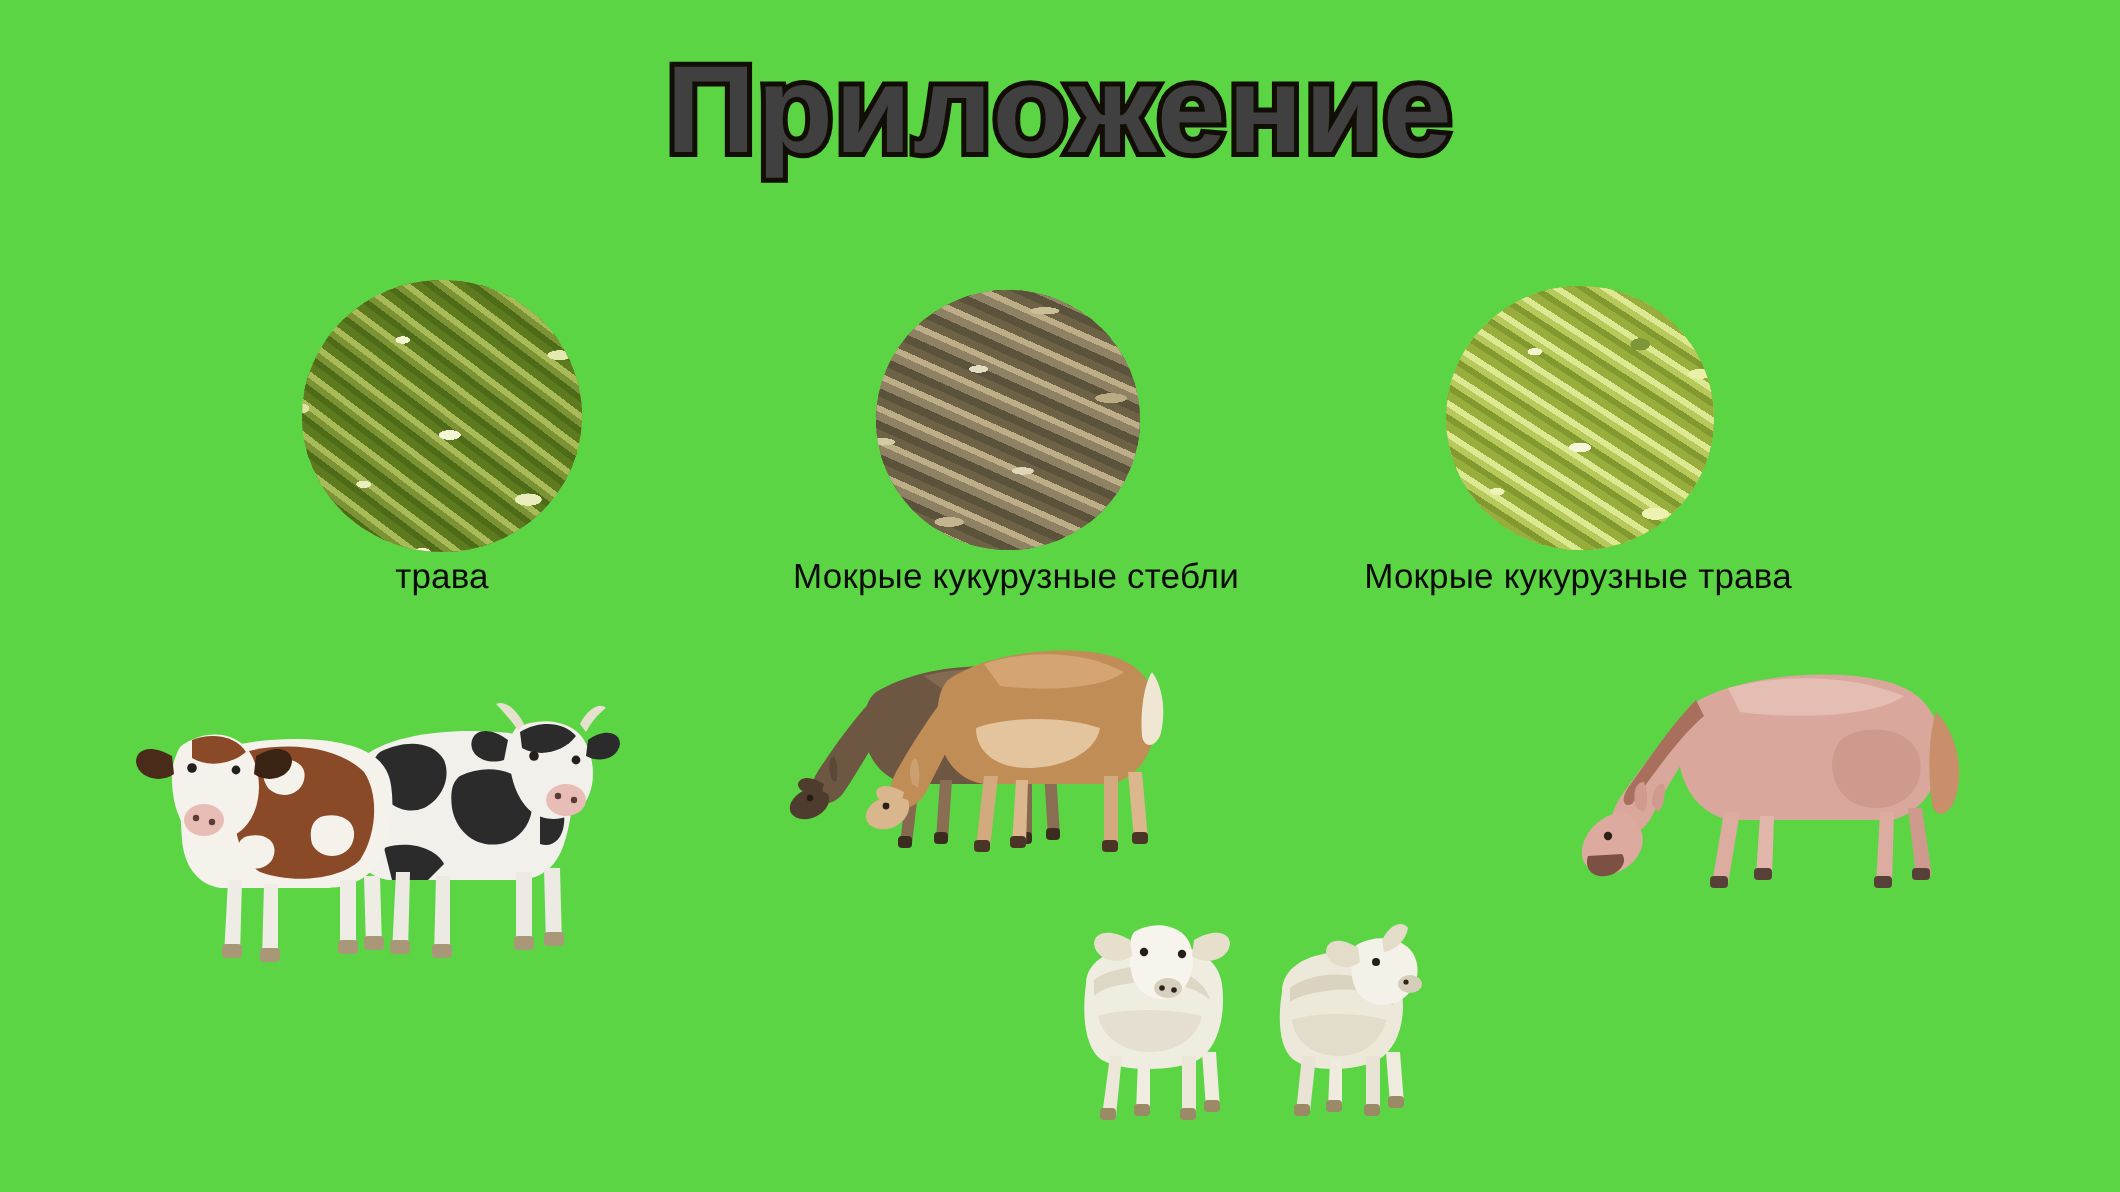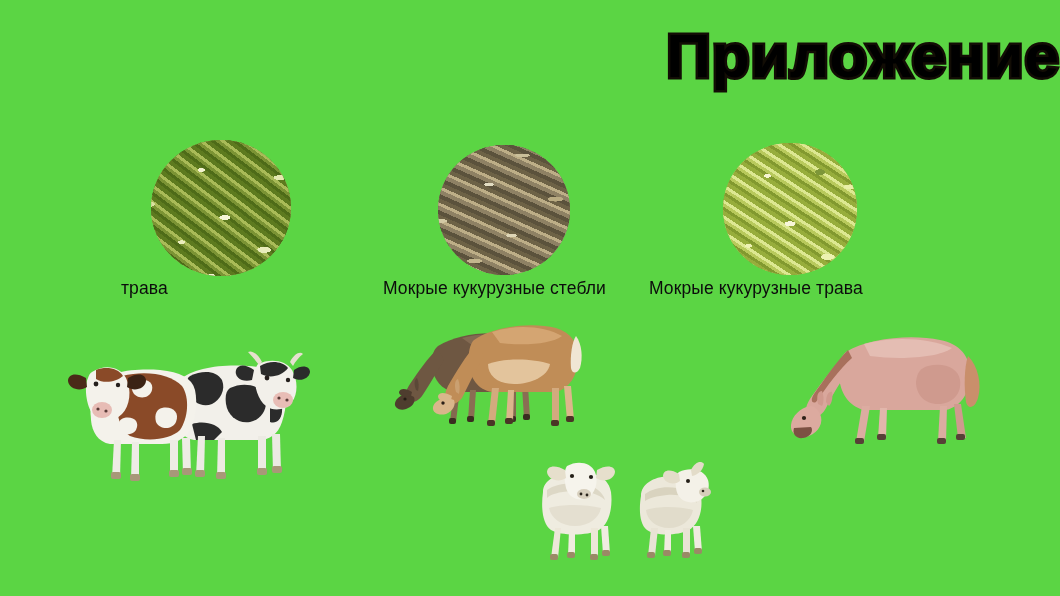--- a/index.html
+++ b/index.html
@@ -16,45 +16,46 @@
     font-family: "Liberation Sans", "DejaVu Sans", sans-serif;
     background: #5bd544;
   }
 
   
   .title {
     position: absolute;
     left: 0;
     top: 22px;
     width: 1060px;
-    text-align: right;
+    text-align: center;
     font-size: 62px;
     font-weight: 700;
     letter-spacing: 1px;
-    color: #000000;
+    color: #404040;
     -webkit-text-stroke: 5px #120d05;
     paint-order: stroke fill;
     line-height: 1.1;
     white-space: nowrap;
     user-select: none;
   }
 
   
   .feed-sample { position: absolute; }
   .feed-circle {
     position: absolute;
     border-radius: 50%;
     overflow: hidden;
   }
   .feed-circle .tex {
     position: absolute;
     inset: -20%;
   }
   .feed-label {
     position: absolute;
+    text-align: center;
     font-size: 17.5px;
     color: #0c0c0c;
     white-space: nowrap;
     letter-spacing: .1px;
   }
 
   
   #sample-grass .feed-circle { left: 151px; top: 140px; width: 140px; height: 136px;
     background: #8aa03c; }
   #sample-grass .tex {

